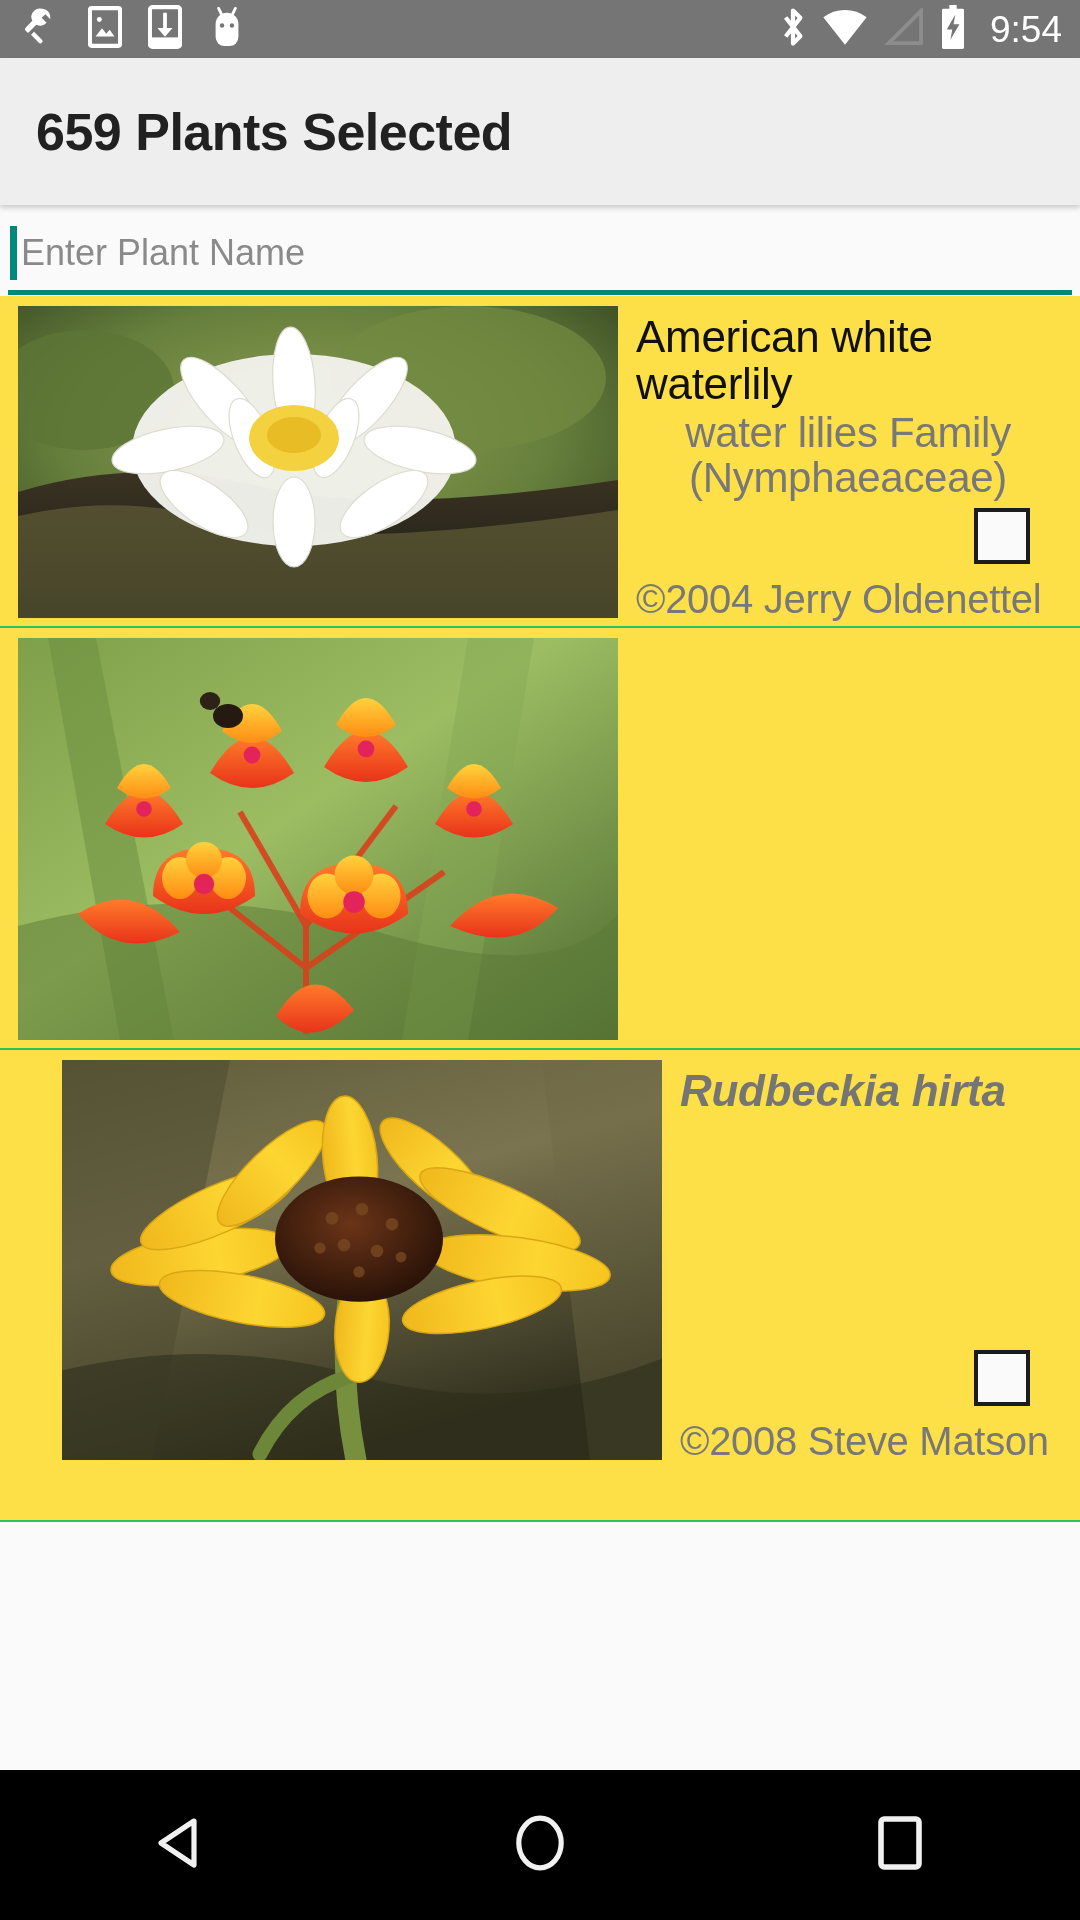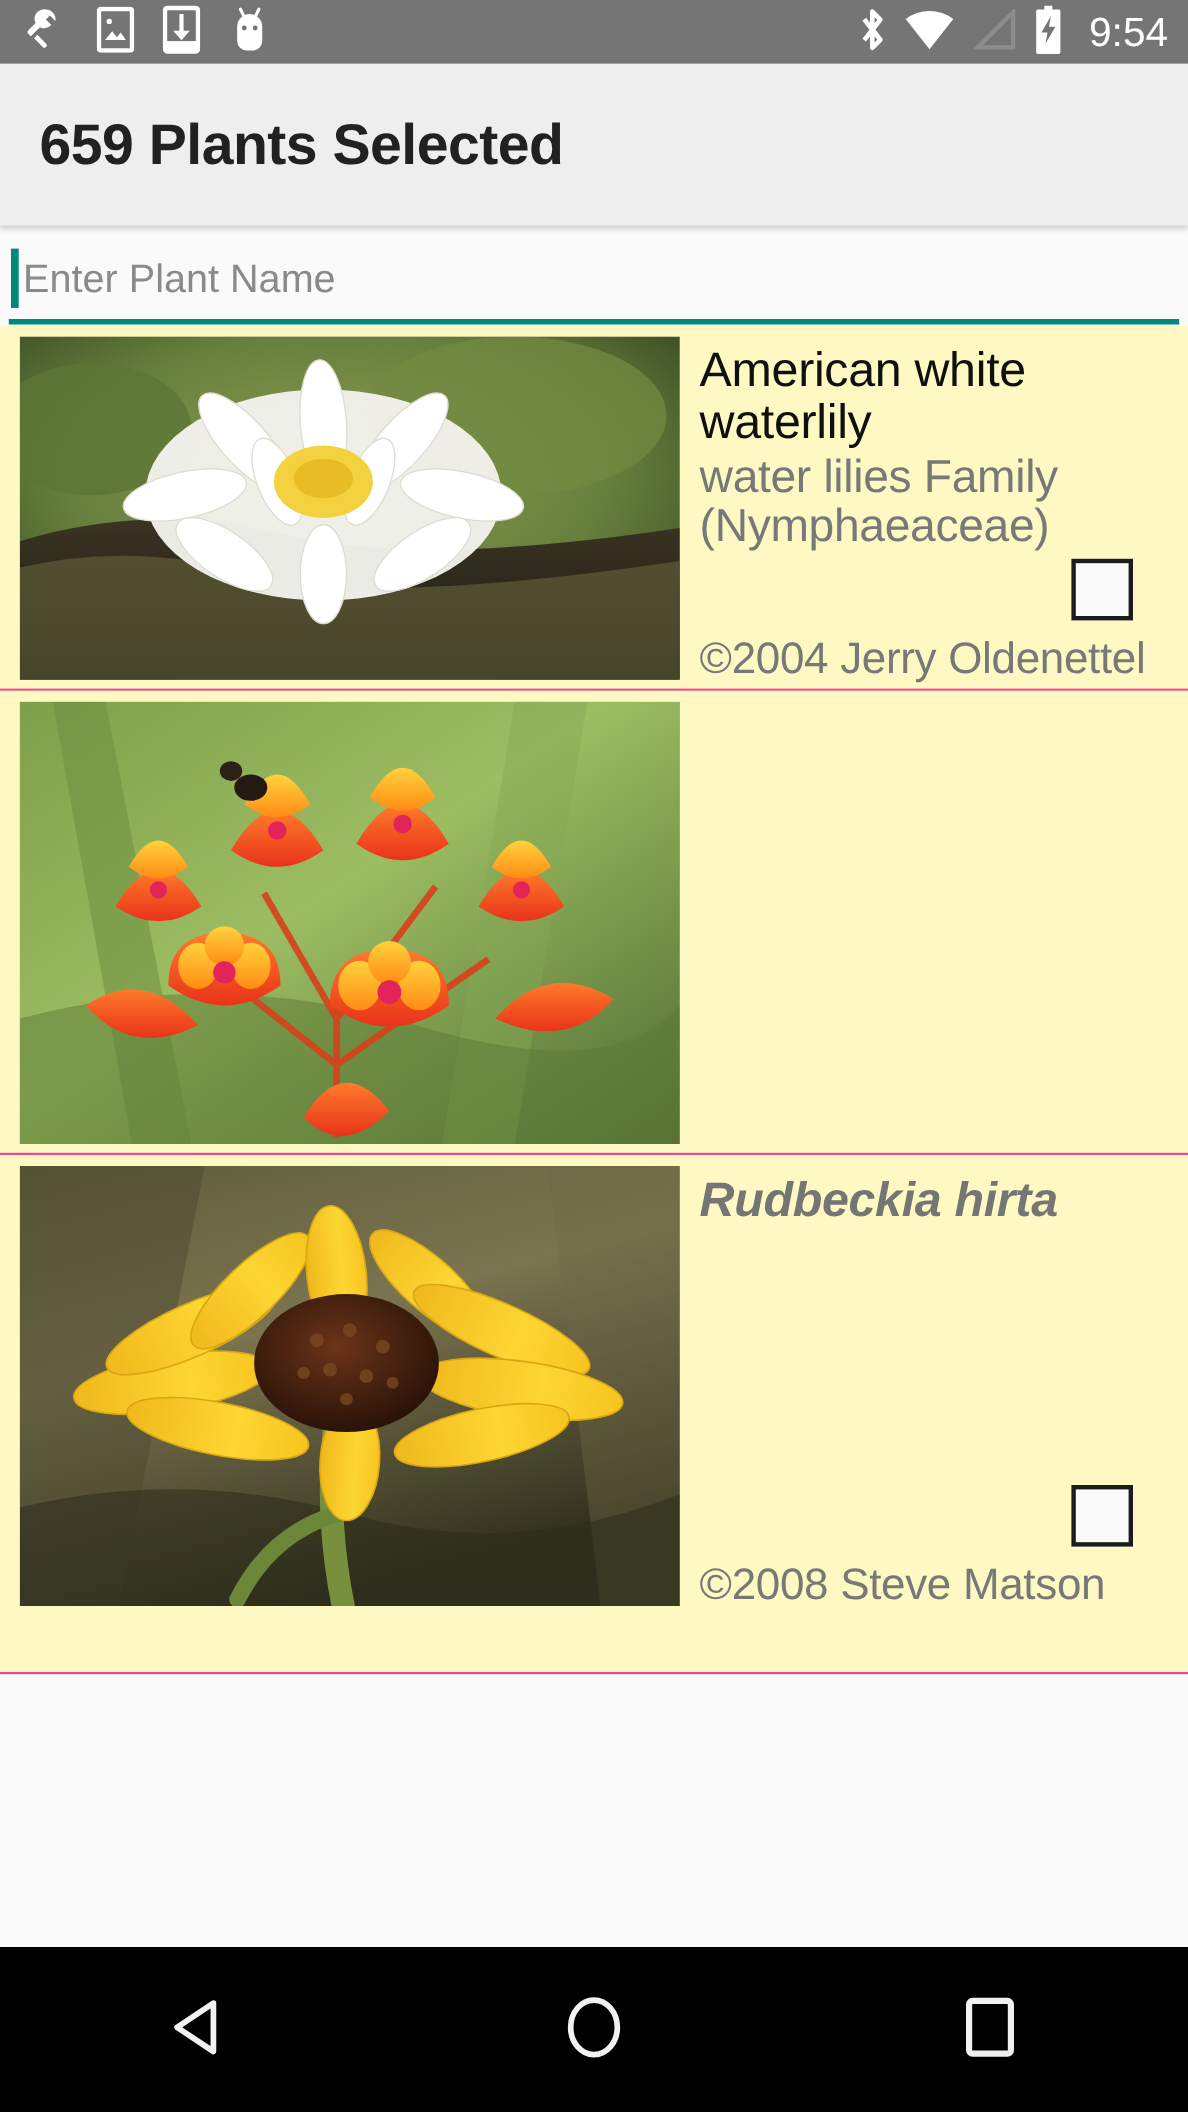--- a/index.html
+++ b/index.html
@@ -59,43 +59,43 @@
   }
 
   
   .list {
     position:absolute; top:296px; left:0; width:1080px; height:1475px;
     background:#fafafa; overflow:hidden;
   }
   .row {
     position:relative; width:1080px;
     display:flex; align-items:flex-start;
-    border-bottom:2px solid #ec4899;
-    background:#fef9c3;
+    border-bottom:2px solid #22c55e;
+    background:#fde047;
   }
   .thumb {
     flex:0 0 auto; width:600px; margin:10px 0 10px 18px;
     background:#9aa37c; position:relative; overflow:hidden;
   }
   .thumb svg { display:block; width:100%; height:100%; }
   .info {
     flex:1 1 auto; position:relative;
     padding:18px 20px 0 18px; min-width:0;
   }
   .sci-name {
     color:#757575; font-size:44px; font-weight:700; font-style:italic;
     line-height:1.06; letter-spacing:-0.3px;
   }
   .com-name {
     color:#101010; font-size:44px; font-weight:400;
     line-height:1.06; letter-spacing:-0.3px;
   }
   .family {
     color:#787878; font-size:42px; font-weight:400;
-    line-height:1.06; margin-top:4px; letter-spacing:-0.3px;
+    line-height:1.06; margin-top:4px; letter-spacing:-0.3px;text-align:center;
   }
   .checkbox {
     position:absolute; right:50px;
     width:56px; height:56px;
     border:4px solid #1c1c1c; background:#fafafa;
   }
   .credit {
     position:absolute; left:18px;
     color:#787878; font-size:40px; font-weight:400;
     letter-spacing:-0.3px; white-space:nowrap;
@@ -105,21 +105,21 @@
   #row1 { height:332px; }
   #row1 .thumb { height:312px; }
   #row1 .checkbox { top:212px; }
   #row1 .credit { top:281px; }
 
   #row2 { height:422px; }
   #row2 .thumb { height:402px; }
   #row2 .checkbox { top:302px; }
   #row2 .credit { top:371px; }
 
-  #row3 { height:472px; }
+  #row3 { height:472px;padding-left:44px; }
   #row3 .thumb { height:400px; }
   #row3 .checkbox { top:300px; }
   #row3 .credit { top:369px; }
 
   
   .nav-bar {
     position:absolute; bottom:0; left:0; width:1080px; height:150px;
     background:#000000; display:flex; align-items:center;
   }
   .nav-btn {

